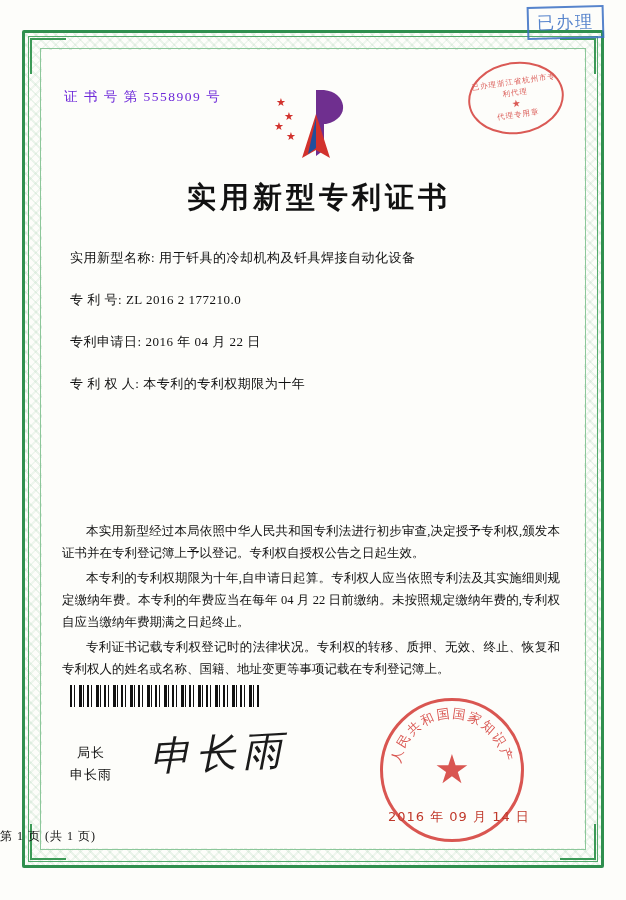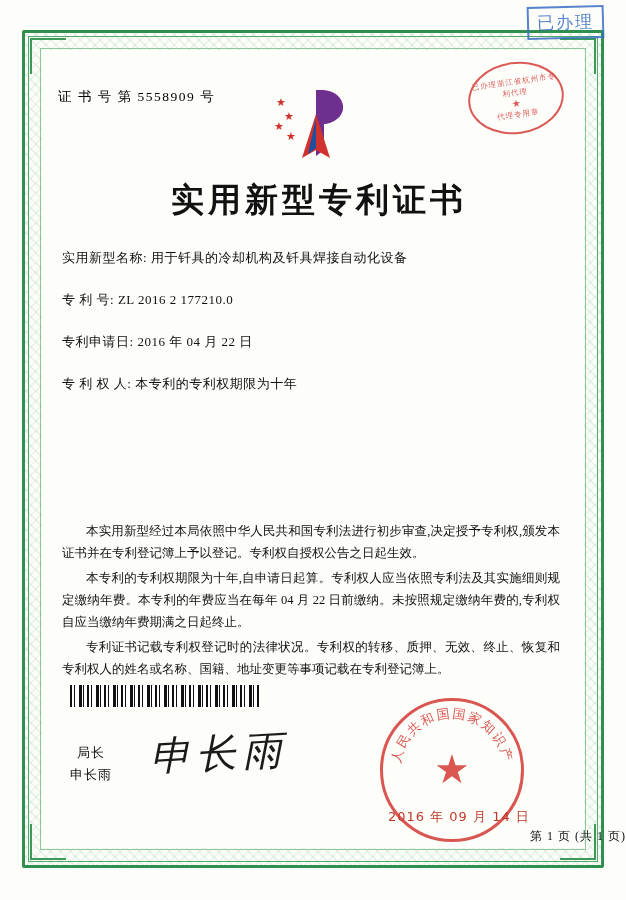--- a/index.html
+++ b/index.html
@@ -84,54 +84,55 @@
     line-height:11px;
     text-align:center;
     padding-top:12px;
     box-sizing:border-box;
     letter-spacing:1px;
   }
   .stamp-oval .star{font-size:10px;}
 
   .cert-no{
     position:absolute;
-    left:58px;top:88px;
+    left:64px;top:88px;
     font-size:13.5px;
     letter-spacing:1.5px;
-    color:#000000;
+    color:#6d28d9;
   }
 
   
   .logo{
     position:absolute;
     left:272px;top:84px;
     width:88px;height:82px;
   }
 
   .title{
     position:absolute;
     left:12px;right:0;top:178px;
     text-align:center;
-    font-size:33px;
+    font-size:29px;
     font-weight:bold;
     letter-spacing:4px;
     color:#111;
     font-family:"DejaVu Sans", sans-serif;
   }
 
   .fields{
     position:absolute;
     left:62px;top:248px;right:60px;
     font-size:13px;
     color:#111;
   }
   .field{
     margin-bottom:22px;
     line-height:20px;
     letter-spacing:0.5px;
+    margin-left:8px;
   }
   .field .lab{display:inline-block;}
   .field .val{}
 
   .body-text{
     position:absolute;
     left:62px;right:58px;top:520px;
     font-size:12.5px;
     line-height:22px;
     color:#111;
@@ -195,25 +196,24 @@
     left:388px;top:808px;
     font-size:13px;
     color:#c0392b;
     letter-spacing:1px;
     font-family:"DejaVu Sans", sans-serif;
   }
 
   .pagefoot{
     position:absolute;
     left:0;right:0;top:828px;
-    text-align:right;
+    text-align:left;
     font-size:12px;
     color:#111;
     letter-spacing:1px;
-    padding-left:8px;
   }
 </style>
 </head>
 <body>
 
 <div class="page">
 
   <div class="guilloche"></div>
   <div class="guilloche-mask"></div>
 

